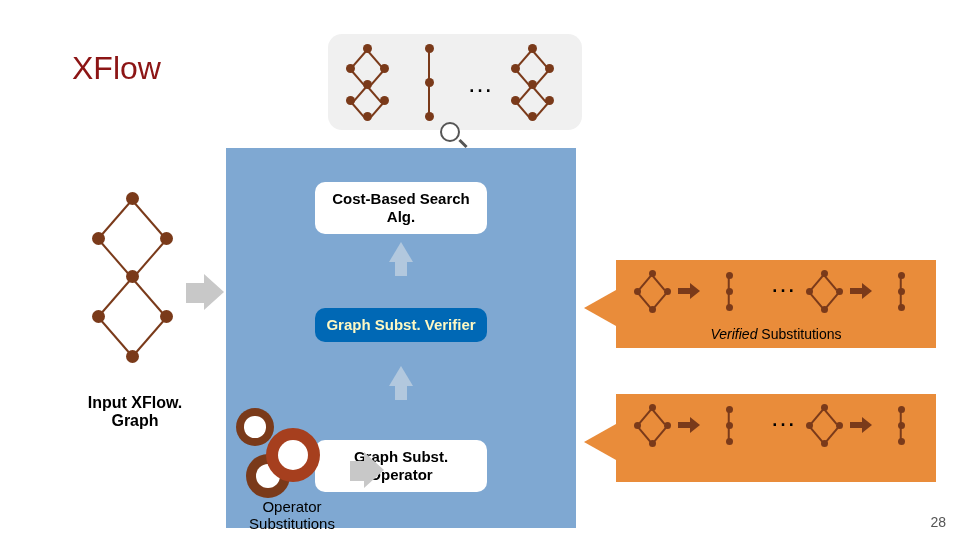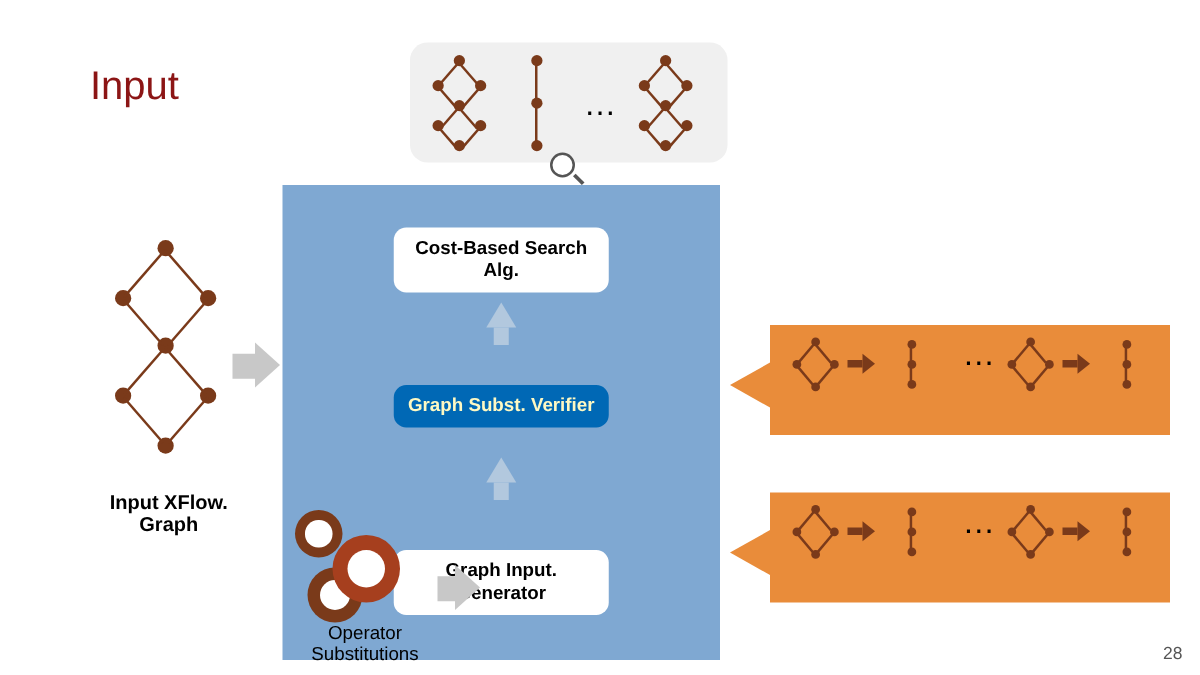--- a/index.html
+++ b/index.html
@@ -161,21 +161,21 @@
   
   .bubble-tail {
     position:absolute; width:0;height:0;
     border-top:18px solid transparent;
     border-bottom:18px solid transparent;
   }
 </style>
 </head>
 <body>
 
-<div class="title">Input</div>
+<div class="title">XFlow</div>
 
 <div class="top-strip">
   <div class="item big">
     <div class="bnode t"></div><div class="bnode l1"></div><div class="bnode r1"></div>
     <div class="bnode m"></div><div class="bnode l2"></div><div class="bnode r2"></div><div class="bnode b"></div>
     <div class="bedge e1"></div><div class="bedge e2"></div><div class="bedge e3"></div><div class="bedge e4"></div>
     <div class="bedge e5"></div><div class="bedge e6"></div><div class="bedge e7"></div><div class="bedge e8"></div>
   </div>
   <div class="item big alt">
     <div class="bnode t"></div><div class="bnode m"></div><div class="bnode b"></div>
@@ -196,21 +196,21 @@
 
 <div class="main-panel">
   <div class="pill white" style="top:34px;">Cost-Based Search Alg.</div>
   <div class="v-arrow" style="top:94px;">
       <div class="stem"></div>
     </div>
   <div class="pill blue" style="top:160px;">Graph Subst. Verifier</div>
   <div class="v-arrow" style="top:218px;">
       <div class="stem"></div>
     </div>
-  <div class="pill white" style="top:292px;">Graph Input. Generator</div>
+  <div class="pill white" style="top:292px;">Graph Subst. Operator</div>
 </div>
 
 <div class="input-graph">
   <div class="inode t"></div>
     <div class="inode l1"></div>
     <div class="inode r1"></div>
   <div class="inode m"></div>
     <div class="inode l2"></div>
     <div class="inode r2"></div>
     <div class="inode b"></div>
@@ -259,20 +259,23 @@
     <span class="mini diamond">
       <span class="node n1"></span><span class="node n2"></span><span class="node n3"></span><span class="node n4"></span>
       <span class="edge e1"></span><span class="edge e2"></span><span class="edge e3"></span><span class="edge e4"></span>
     </span>
     <span class="mini-arrow"></span>
     <span class="mini tri">
       <span class="node n1"></span><span class="node n2"></span><span class="node n3"></span>
       <span class="edge e1"></span><span class="edge e2"></span>
     </span>
   </div>
+  <div class="orange-label">
+    <span class="em">Verified</span><span> Substitutions</span>
+  </div>
 </div>
 <div class="bubble-tail" style="left:584px; top:290px; border-right:32px solid #e98c3a;"></div>
 
 <div class="orange-panel" style="left:616px; top:394px; width:320px;">
   <div class="sub-pair" style="left:14px;">
     <span class="mini diamond">
       <span class="node n1"></span><span class="node n2"></span><span class="node n3"></span><span class="node n4"></span>
       <span class="edge e1"></span><span class="edge e2"></span><span class="edge e3"></span><span class="edge e4"></span>
     </span>
     <span class="mini-arrow"></span>

